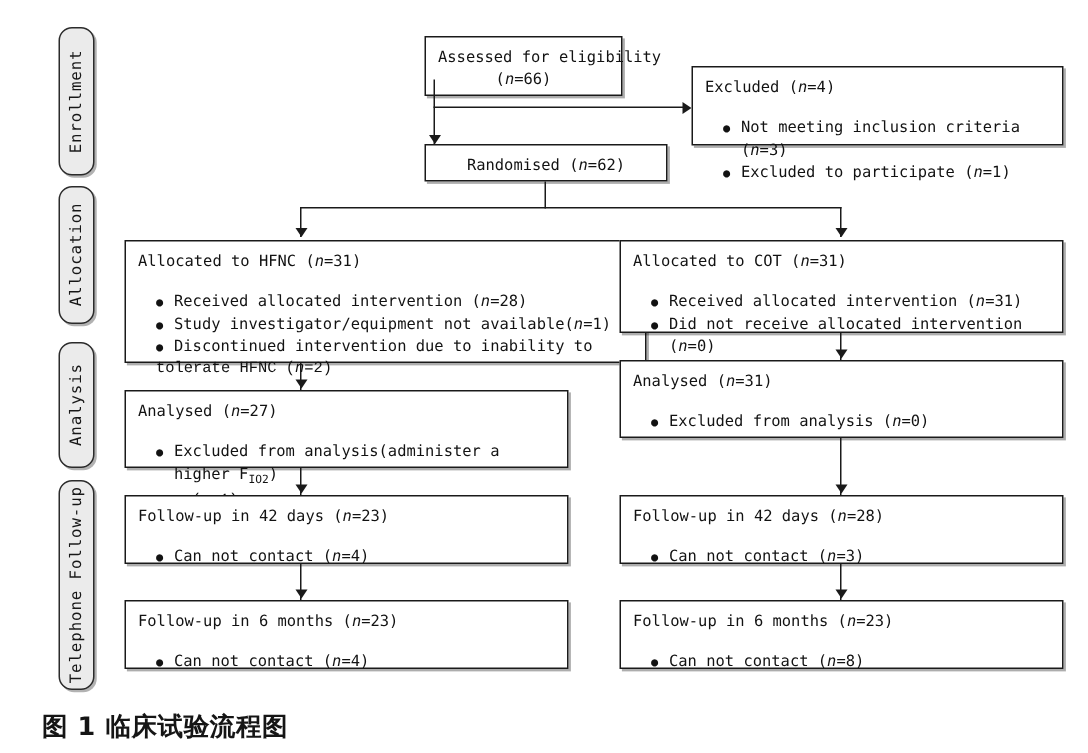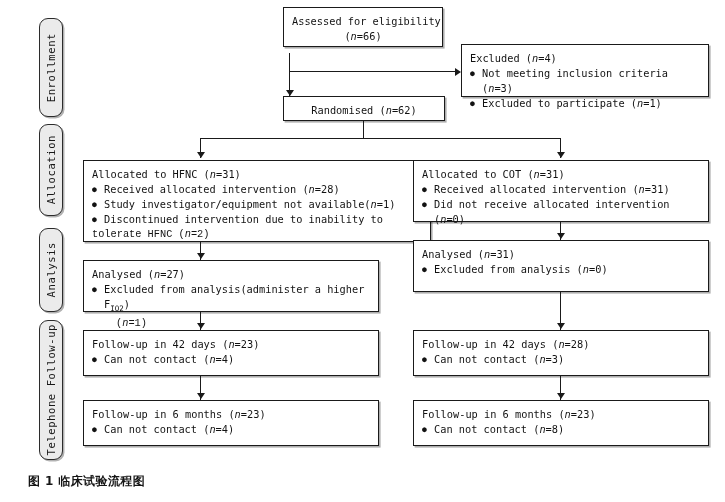--- a/index.html
+++ b/index.html
@@ -57,21 +57,21 @@
     color: #121212;
   }
   .node.center {
     text-align: center;
   }
   .node .line {
     white-space: nowrap;
   }
   .bullets {
     list-style: none;
-    margin: 0;
+    margin: 12px;
     padding: 0;
   }
   .bullets li {
     position: relative;
     padding-left: 12px;
     line-height: 15px;
   }
   .bullets li::before {
     content: "\25CF";
     position: absolute;
@@ -118,21 +118,21 @@
     border-bottom: 4px solid transparent;
     border-left: 6px solid #1a1a1a;
   }
 
   
   #caption {
     position: absolute;
     left: 28px;
     top: 473px;
     font-family: "DejaVu Sans", "Liberation Sans", sans-serif;
-    font-size: 12px;
+    font-size: 17px;
     font-weight: bold;
     color: #151515;
     letter-spacing: 0.4px;
   }
 </style>
 </head>
 <body>
 
 <div id="flow">
 
@@ -145,21 +145,21 @@
   </div>
 
   <div class="stage" style="left:39px; top:228px; width:24px; height:84px;">
     <span class="vtext">Analysis</span>
   </div>
 
   <div class="stage" style="left:39px; top:320px; width:24px; height:140px;">
     <span class="vtext">Telephone Follow-up</span>
   </div>
 
-  <div class="node center" style="left:283px; top:7px; width:160px; height:40px;">
+  <div class="node center" style="left:283px; top:24px; width:132px; height:40px;">
     <div class="line">Assessed for eligibility</div>
     <div class="line"><span>(</span><span class="ital">n</span><span>=66)</span></div>
   </div>
 
   <div class="ln v" style="left:289px; top:53px; width:1.4px; height:44px;"></div>
   <div class="arrow-down" style="left:286px; top:90px;"></div>
 
   <div class="ln h" style="left:289px; top:71px; width:167px; height:1.4px;"></div>
   <div class="arrow-right" style="left:455px; top:68px;"></div>
 

